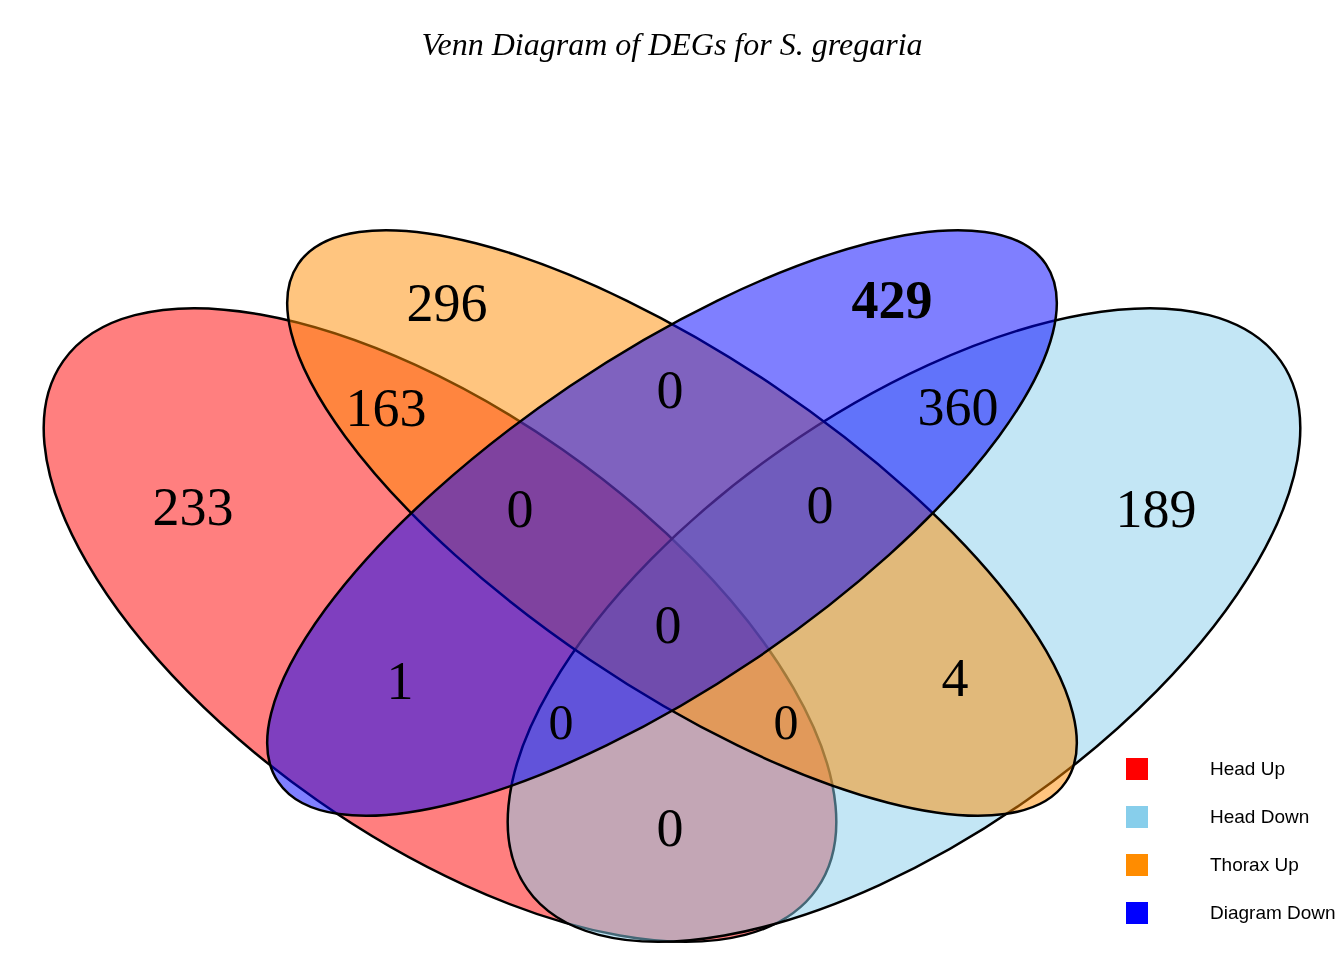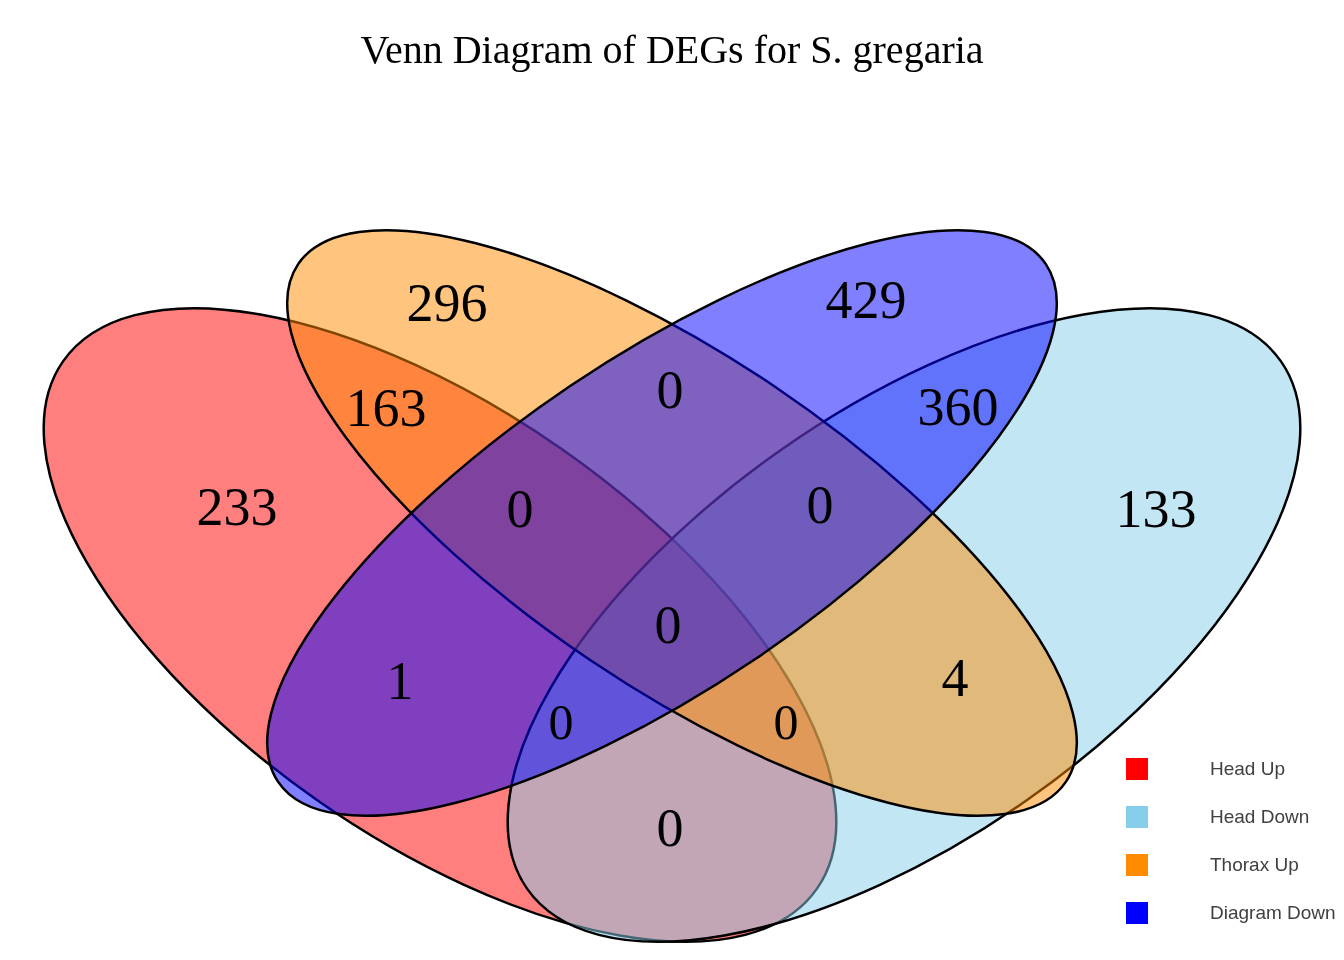--- a/index.html
+++ b/index.html
@@ -10,22 +10,23 @@
     background:#ffffff;
     overflow:hidden;
     font-family:"Liberation Serif", serif;
   }
   .title{
     position:absolute;
     top:26px;
     left:0;
     width:100%;
     text-align:center;
-    font-size:40px;
+    font-size:32px;
     color:#000;
+    font-style:italic;
   }
   svg.venn{position:absolute;left:0;top:0;}
   .num{
     position:absolute;
     transform:translate(-50%,-50%);
     font-size:54px;
     color:#000;
     line-height:1;
     white-space:nowrap;
   }
@@ -44,21 +45,21 @@
   }
   .swatch{
     width:22px;
     height:22px;
     flex:0 0 22px;
     display:inline-block;
   }
   .legend-label{
     margin-left:62px;
     font-size:19px;
-    color:#404040;
+    color:#000000;
     white-space:nowrap;
   }
 </style>
 </head>
 <body>
 
 <div class="canvas">
 
   <div class="title">Venn Diagram of DEGs for S. gregaria</div>
 
@@ -66,24 +67,24 @@
 
     <ellipse cx="440" cy="625" rx="460" ry="214" transform="rotate(35 440 625)" fill-opacity="0.5" stroke="#000000" stroke-width="2.5" fill="#FF0000"></ellipse>
 
     <ellipse cx="904" cy="625" rx="460" ry="214" transform="rotate(-35 904 625)" fill-opacity="0.5" stroke="#000000" stroke-width="2.5" fill="#87CEEB"></ellipse>
 
     <ellipse cx="682" cy="523" rx="463" ry="165" transform="rotate(34 682 523)" fill-opacity="0.5" stroke="#000000" stroke-width="2.5" fill="#FF8C00"></ellipse>
 
     <ellipse cx="662" cy="523" rx="463" ry="165" transform="rotate(-34 662 523)" fill-opacity="0.5" stroke="#000000" stroke-width="2.5" fill="#0000FF"></ellipse>
   </svg>
 
-  <div class="num" style="left:193px;top:507px;margin-left:44px;">233</div>
+  <div class="num" style="left:193px;top:507px;">233</div>
   <div class="num" style="left:447px;top:303px;">296</div>
-  <div class="num" style="left:866px;top:300px;">429</div>
-  <div class="num" style="left:1156px;top:509px;">133</div>
+  <div class="num" style="left:892px;top:300px;font-weight:bold;">429</div>
+  <div class="num" style="left:1156px;top:509px;">189</div>
   <div class="num" style="left:386px;top:408px;text-align:center;">163</div>
   <div class="num" style="left:670px;top:390px;">0</div>
   <div class="num" style="left:958px;top:407px;">360</div>
   <div class="num" style="left:400px;top:681px;">1</div>
   <div class="num" style="left:955px;top:678px;">4</div>
   <div class="num" style="left:670px;top:828px;">0</div>
   <div class="num" style="left:520px;top:509px;">0</div>
   <div class="num" style="left:820px;top:505px;">0</div>
   <div class="num small" style="left:561px;top:722px;">0</div>
   <div class="num small" style="left:786px;top:722px;">0</div>

